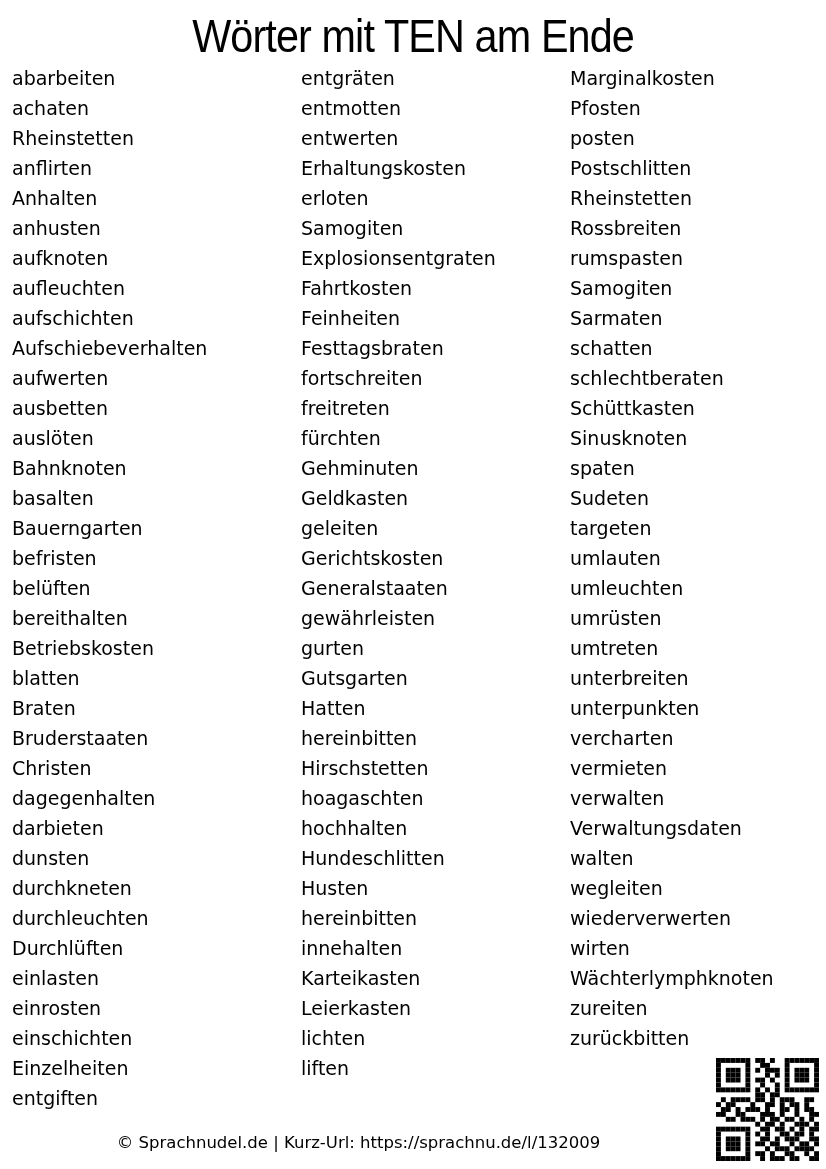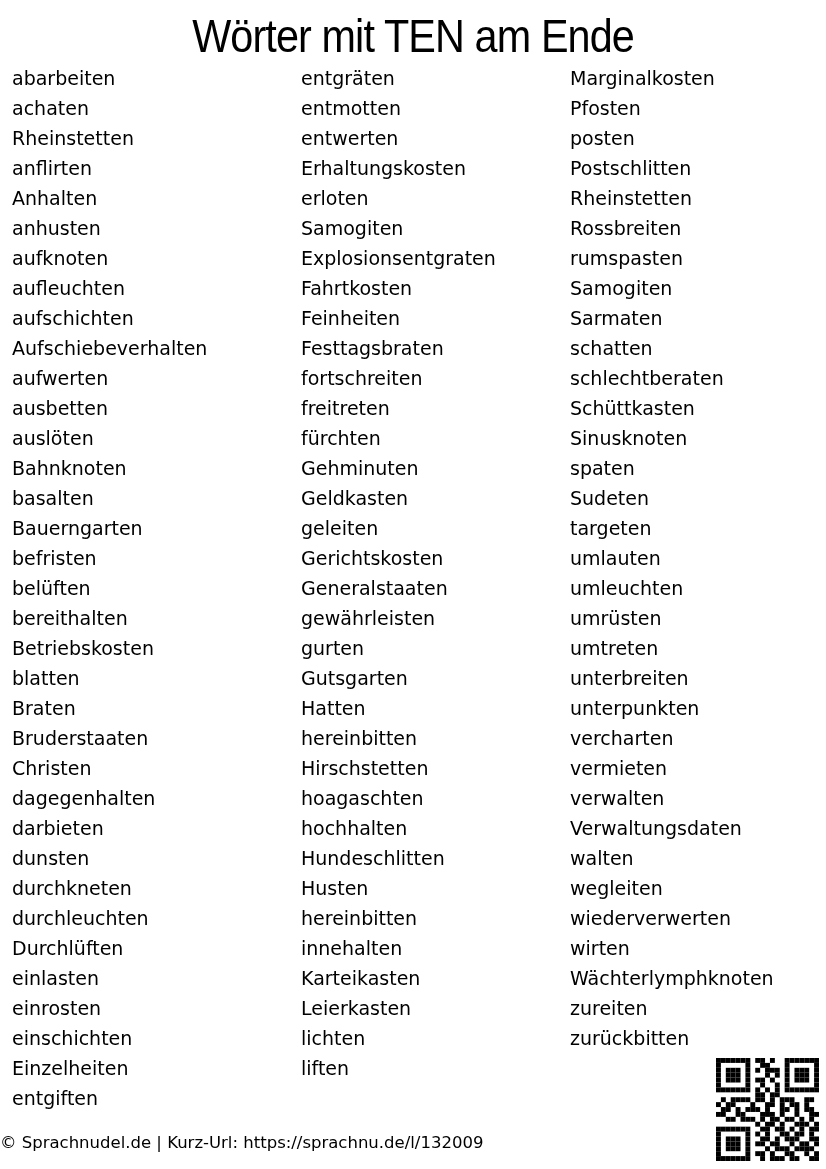--- a/index.html
+++ b/index.html
@@ -53,20 +53,21 @@
     line-height: 30px;
     font-size: 19px;
     white-space: nowrap;
   }
   .footer {
     position: absolute;
     top: 1130px;
     left: 0;
     width: 817px;
     padding-right: 100px;
+    text-align: center;
     font-size: 16.5px;
     line-height: 26px;
   }
   .qr {
     position: absolute;
     right: 7px;
     bottom: 8px;
     width: 103px;
     height: 103px;
     display: block;

